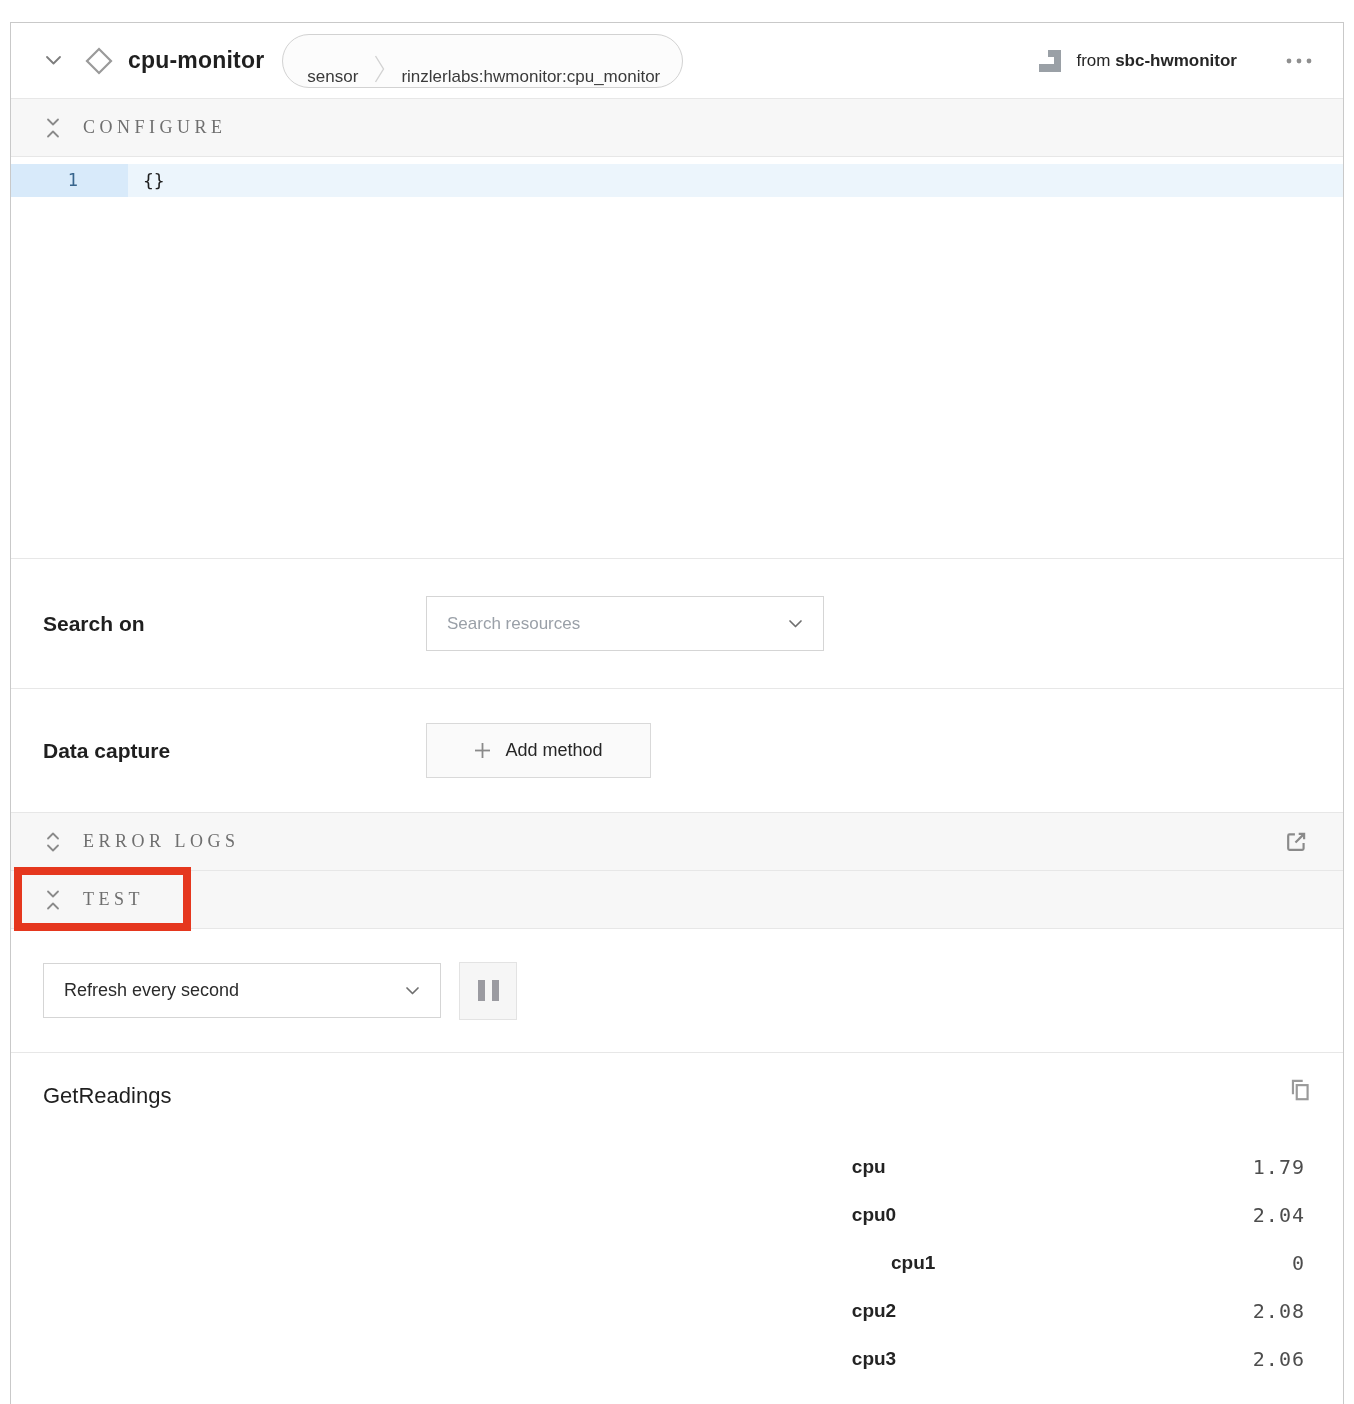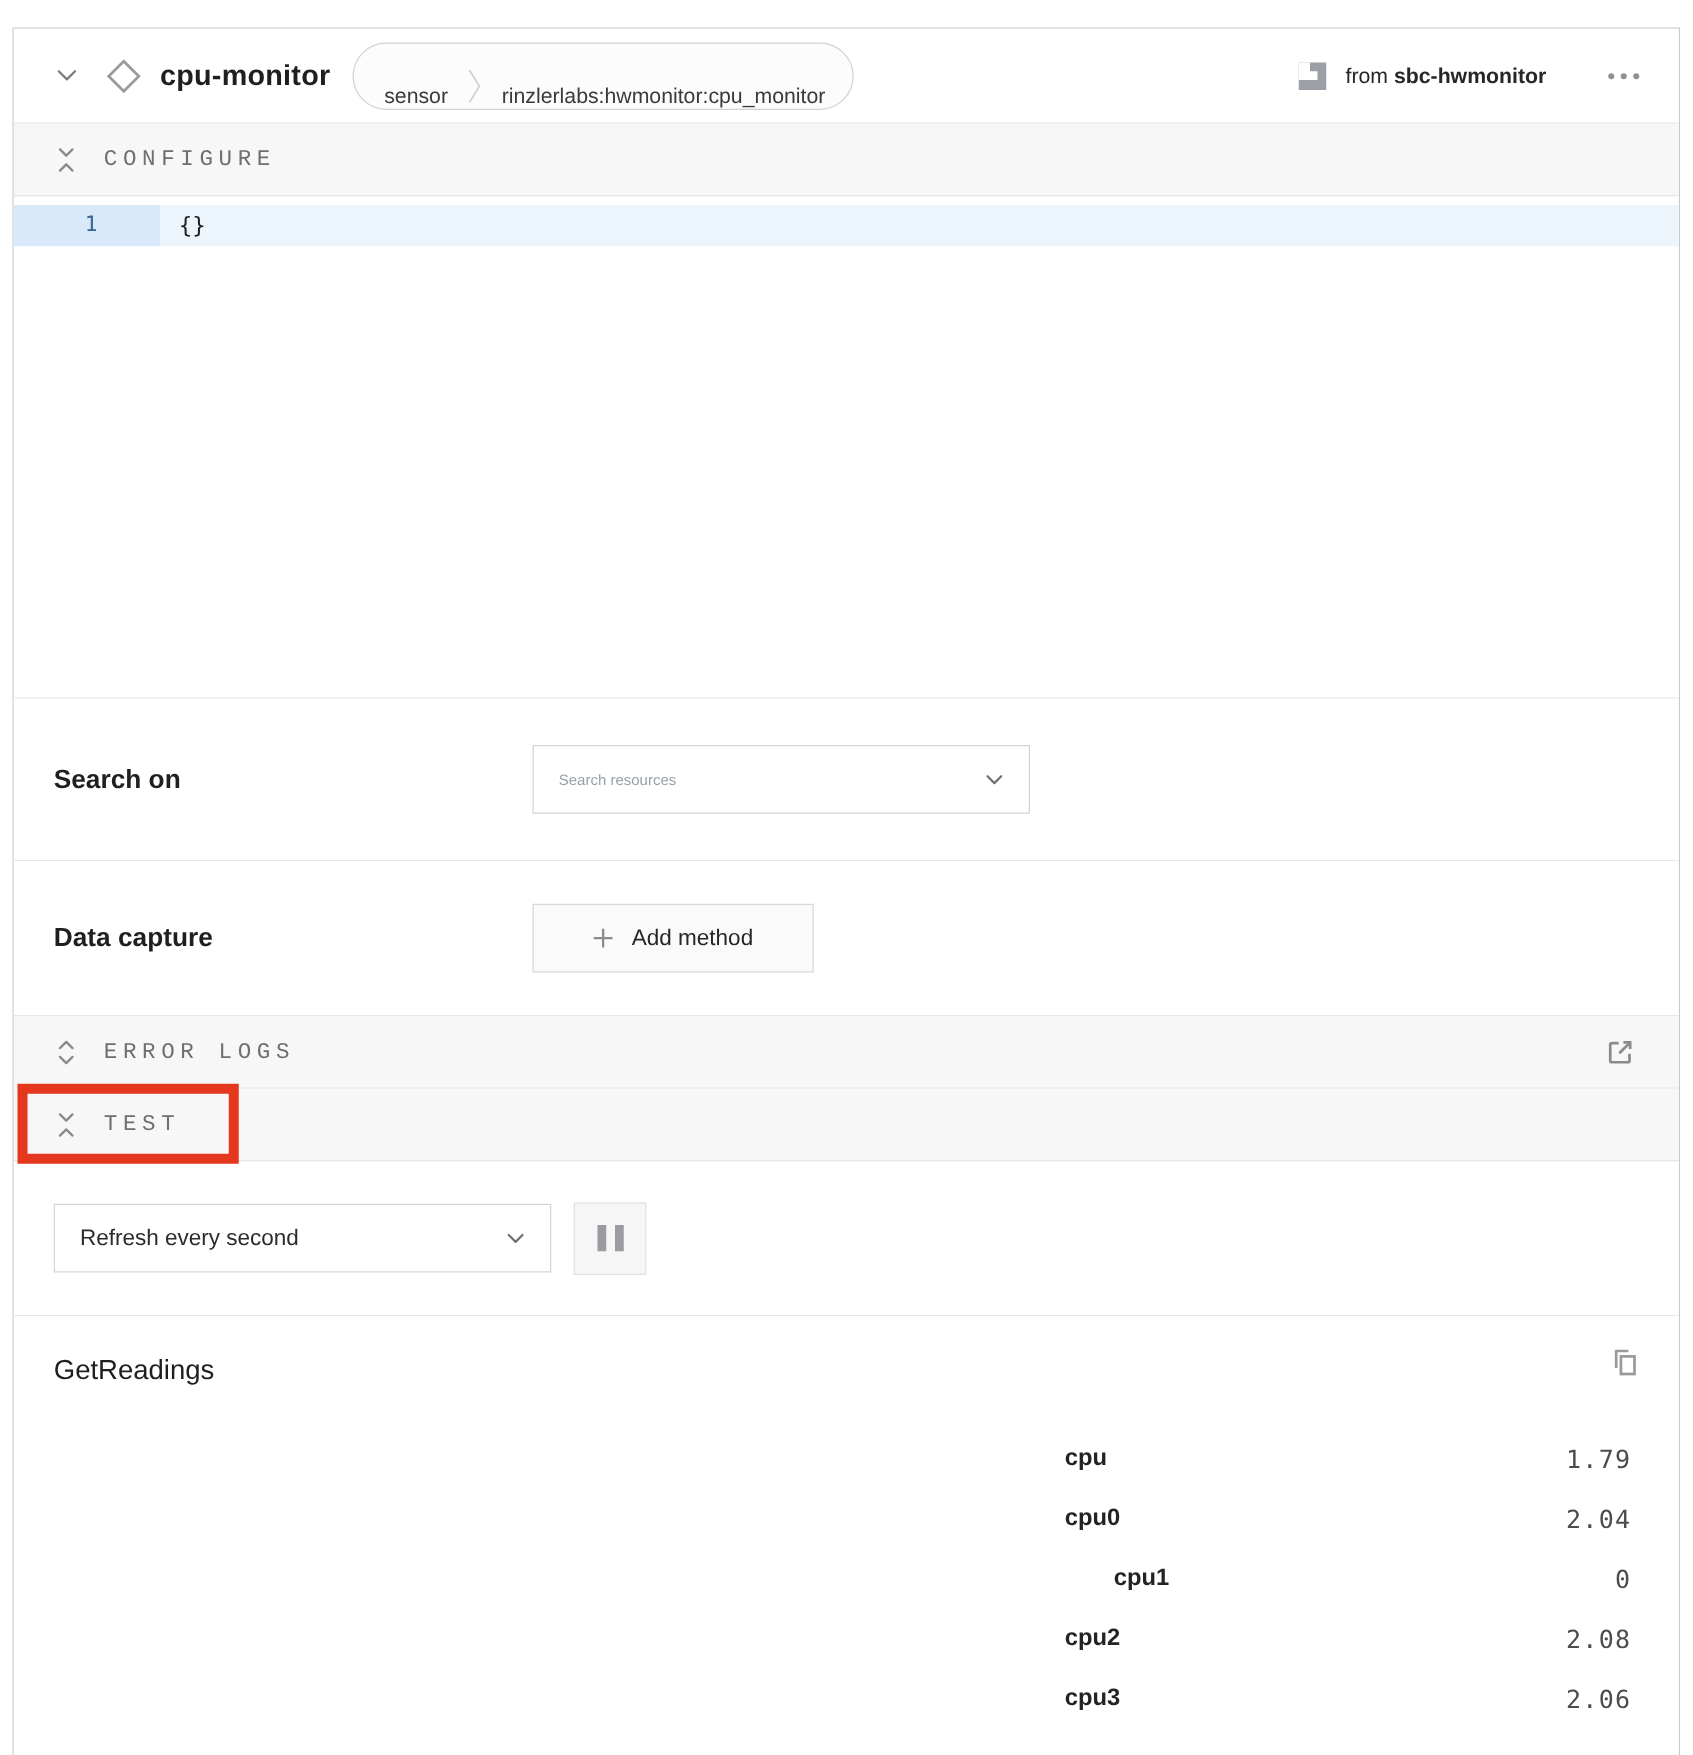--- a/index.html
+++ b/index.html
@@ -52,21 +52,21 @@
   .sec-bar {
     height: 58px; flex: 0 0 58px;
     background: #f7f7f7;
     border-bottom: 1px solid #e7e7e7;
     display: flex; align-items: center;
     padding: 0 34px;
     position: relative;
   }
   .sec-bar .tgl { display: flex; margin-right: 22px; cursor: pointer; }
   .sec-label {
-    font-family: Liberation Mono, monospace;
+    font-family: Liberation Serif, serif;
     font-size: 18px; color: #6f6f6f;
     letter-spacing: 4.5px;
   }
   .sec-bar .bar-right { margin-left: auto; display: flex; cursor: pointer; }
 
   
   .editor {
     height: 402px; flex: 0 0 402px;
     background: #fff;
     border-bottom: 1px solid #e7e7e7;
@@ -100,21 +100,21 @@
   .row-capture { height: 124px; flex: 0 0 124px; }
   .form-label { width: 383px; flex: 0 0 383px; font-size: 21px; font-weight: bold; color: #1f1f1f; }
   .select-box {
     width: 398px; height: 55px;
     border: 1px solid #d5d5d5;
     background: #fff;
     display: flex; align-items: center;
     padding: 0 20px;
     cursor: pointer;
   }
-  .select-box .ph { font-size: 12px; color: #9aa0a8; }
+  .select-box .ph { font-size: 17px; color: #9aa0a8; }
   .select-box .val { font-size: 18px; color: #2b2b2b; }
   .select-box .sel-chev { margin-left: auto; display: flex; }
   .btn-add {
     width: 225px; height: 55px;
     border: 1px solid #d9d9d9;
     background: #fafafa;
     display: flex; align-items: center; justify-content: center;
     gap: 14px; cursor: pointer;
     font-family: "Liberation Sans", sans-serif;
   }

